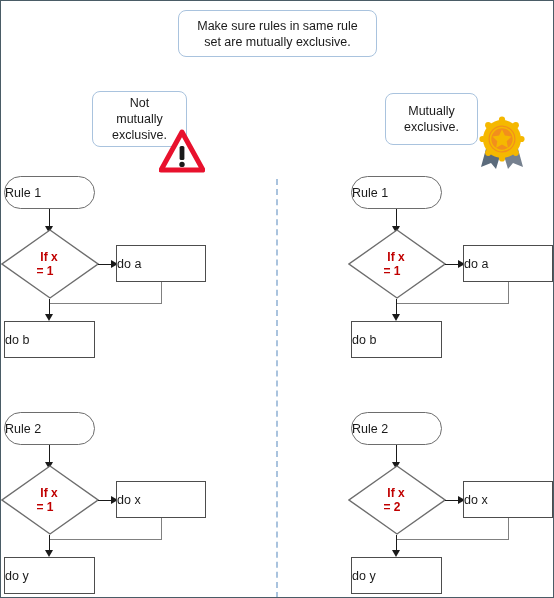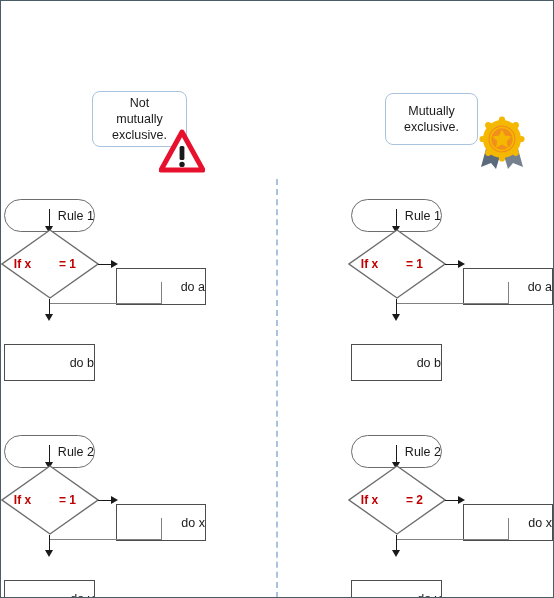--- a/index.html
+++ b/index.html
@@ -50,25 +50,24 @@
     height: 419px;
     border-left: 2px dashed #a9c3de;
   }
 
   
   .shape {
     position: absolute;
     box-sizing: border-box;
     display: flex;
     align-items: center;
-    justify-content: flex-end;
+    justify-content: flex-start;
     font-size: 12.5px;
     color: #1a1a1a;
     background: #ffffff;
-    margin-top: 23px;
   }
   .terminator {
     border: 1px solid #6d6d6d;
     border-radius: 999px;
     height: 33px;
   }
   .process {
     border: 1px solid #4d4d4d;
     height: 37px;
   }
@@ -80,21 +79,21 @@
     height: 70px;
   }
   .decision .dia-bg {
     position: absolute;
     inset: 0;
   }
   .decision .dia-label {
     position: absolute;
     inset: 0;
     display: flex;
-    flex-direction: row;
+    flex-direction: column;
     align-items: center;
     justify-content: center;
     color: #c00000;
     font-weight: bold;
     font-size: 12px;
     line-height: 14px;
     text-align: center;
   }
   .decision .dia-label span { display: block; width: 100%; text-align: center; }
   .dia-label .l1 { padding-right: 2px; }
@@ -123,20 +122,22 @@
   
   .icon { position: absolute; }
   #warning-icon { left: 158px; top: 128px; width: 46px; height: 44px; }
   #medal-icon   { left: 474px; top: 114px; width: 54px; height: 56px; }
 </style>
 </head>
 <body>
 
 <div id="page">
 
+  <div class="note" id="note-header">Make sure rules in same rule
+set are mutually exclusive.</div>
 
   <div id="divider"></div>
 
   <div class="note" id="note-left">Not
 mutually
 exclusive.</div>
 
   <svg class="icon" id="warning-icon" viewBox="0 0 46 44">
     <path d="M23 3 L44 41 L2 41 Z" fill="#ffffff" stroke="#e8112d" stroke-width="5" stroke-linejoin="round"></path>
     <rect x="20.6" y="17" width="4.8" height="14" rx="1.6" fill="#1a1a1a"></rect>

